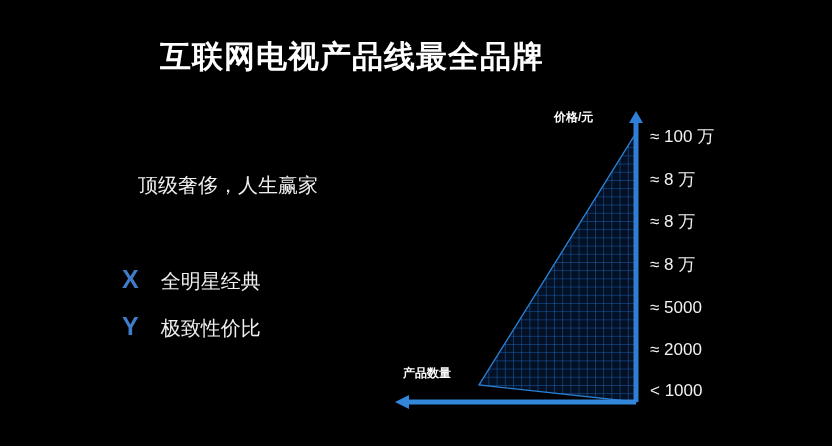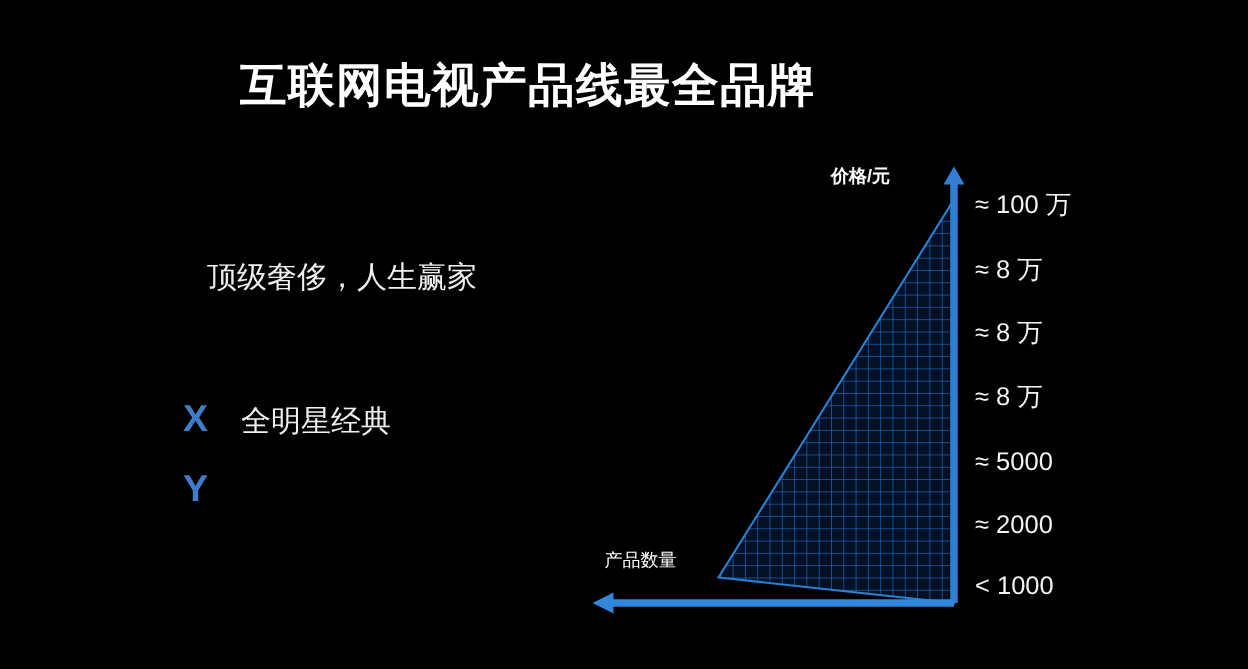--- a/index.html
+++ b/index.html
@@ -84,21 +84,21 @@
     font-size: 12px;
     font-weight: bold;
     white-space: nowrap;
   }
   #x-axis-label {
     position: absolute;
     left: 17px;
     top: 265px;
     color: #ffffff;
     font-size: 12px;
-    font-weight: normal;
+    font-weight: bold;
     white-space: nowrap;
   }
 
   
   #price-ticks {
     position: absolute;
     left: 650px;
     top: 100px;
     width: 130px;
     height: 320px;
@@ -132,20 +132,21 @@
 
   <div class="brand-row light">
     <span class="brand-name">X</span>
     <span class="gap-lg"></span>
     <span class="brand-desc">全明星经典</span>
   </div>
 
   <div class="brand-row light">
     <span class="brand-name">Y</span>
     <span class="gap-lg"></span>
+    <span class="brand-desc">极致性价比</span>
   </div>
 
 </div>
 
 <div id="chart">
 
   <svg id="chart-svg" width="340" height="320" viewBox="0 0 340 320">
     <defs>
       <pattern id="gridPattern" width="8.2" height="8.2" patternUnits="userSpaceOnUse" x="250" y="285">
         <path d="M 8.2 0 L 0 0 L 0 8.2" fill="none" stroke="#1763b8" stroke-width="1"></path>

